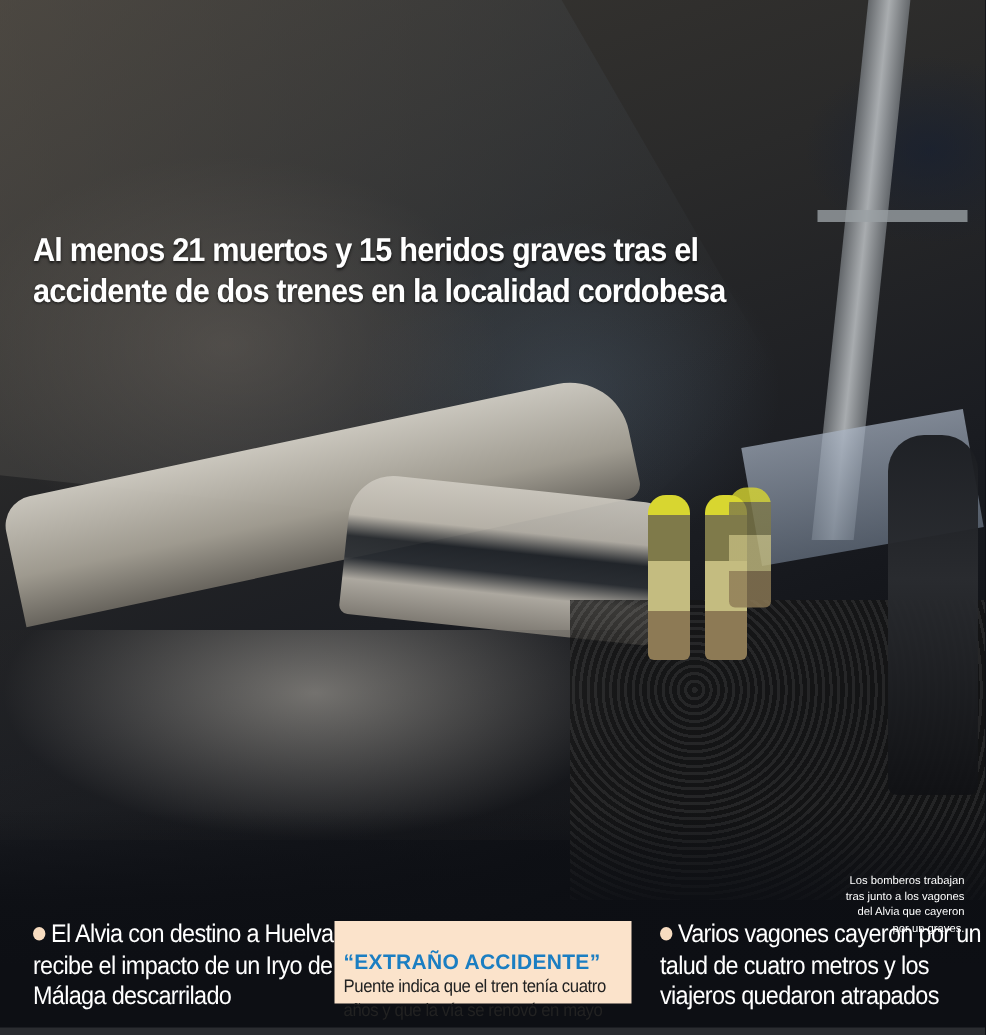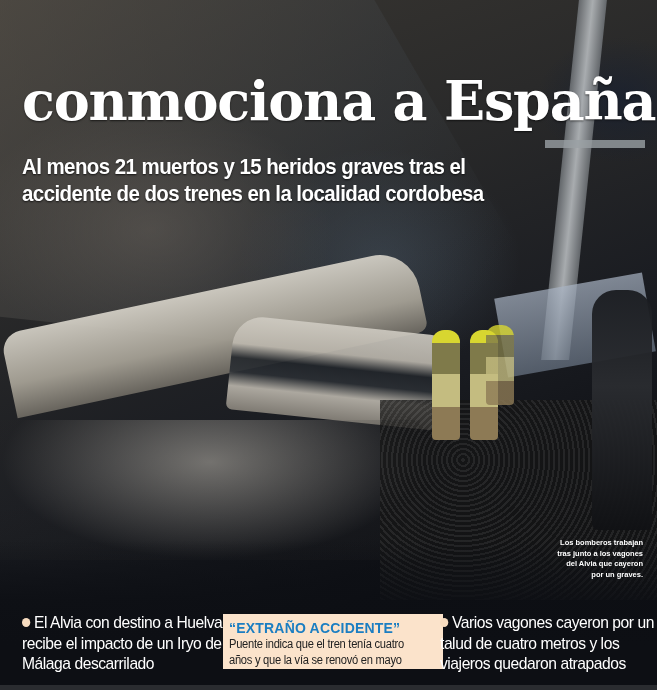--- a/index.html
+++ b/index.html
@@ -39,28 +39,28 @@
     background: linear-gradient(180deg, rgba(13,15,20,0) 0%, rgba(13,15,20,0.85) 40%, #0d0f14 70%); }
   .bottom-bar { position:absolute; left:0; top:685px; width:657px; height:5px; background:#2a2c30; }
 
   
   .headline { position:absolute; left:22px; top:14px; width:640px;
     font-family:"DejaVu Serif", serif; font-weight:bold; color:#ffffff;
     font-size:54px; line-height:58px; letter-spacing:-1.2px; text-shadow:0 1px 2px rgba(0,0,0,0.6); }
   .subhead { position:absolute; left:22px; top:153px; width:560px;
     font-family:"Liberation Sans", sans-serif; color:#ffffff; font-size:22px; line-height:27px;
     letter-spacing:-0.6px; text-shadow:0 1px 2px rgba(0,0,0,0.7); transform:scaleX(0.93); transform-origin:left top; }
-  .caption { position:absolute; right:14px; top:538px; width:110px; text-align:right;
-    font-family:"Liberation Sans", sans-serif; font-weight:bold; font-size:7.5px; line-height:10.5px; color:#ffffff; }
+  .caption { position:absolute; right:14px; top:582px; width:110px; text-align:right;
+    font-family:"Liberation Sans", sans-serif; font-weight:normal; font-size:7.5px; line-height:10.5px; color:#ffffff; }
   .bullet-block { position:absolute; font-family:"Liberation Sans", sans-serif; color:#ffffff;
     font-size:17px; line-height:20.5px; letter-spacing:-0.5px; transform:scaleX(0.92); transform-origin:left top; }
   .bullet-left { left:22px; top:613px; width:220px; }
   .bullet-right { left:440px; top:613px; width:240px; }
   .dot { display:inline-block; width:9px; height:9px; border-radius:50%; background:#f7dcc0; margin-right:4px; vertical-align:1px; }
-  .quote-box { position:absolute; left:223px; top:614px; width:220px; height:55px; background:#fbe3cb; padding:6px 6px; }
+  .quote-box { position:absolute; left:223px; top:614px; width:198px; height:55px; background:#fbe3cb; padding:19px 6px; }
   .quote-title { font-family:"Liberation Sans", sans-serif; font-weight:bold; color:#1b7ec2; font-size:14px; line-height:16px; letter-spacing:0.2px; }
   .quote-body { font-family:"Liberation Sans", sans-serif; color:#222; font-size:12px; line-height:16px; letter-spacing:-0.3px; transform:scaleX(0.93); transform-origin:left top; width:200px; }
 </style>
 </head>
 <body>
 
 <div id="page">
   <div>
     <div class="rock"></div>
     <div class="pylon"></div>
@@ -73,21 +73,20 @@
     <div class="worker" style="left:432px;top:330px;"></div>
     <div class="worker" style="left:470px;top:330px;"></div>
     <div class="worker" style="left:486px;top:325px;height:80px;opacity:0.8;"></div>
     <div class="person"></div>
     <div class="bottom-fade"></div>
     <div class="bottom-bar"></div>
   </div>
 
   <h1 class="headline">
     <br>
-    <span>conmociona a España</span>
   </h1>
 
   <h2 class="subhead">
     <span>Al menos 21 muertos y 15 heridos graves tras el</span><br>
     <span>accidente de dos trenes en la localidad cordobesa</span>
   </h2>
 
   <div class="caption">
     <span>Los bomberos trabajan</span><br>
     <span>tras junto a los vagones</span><br>

